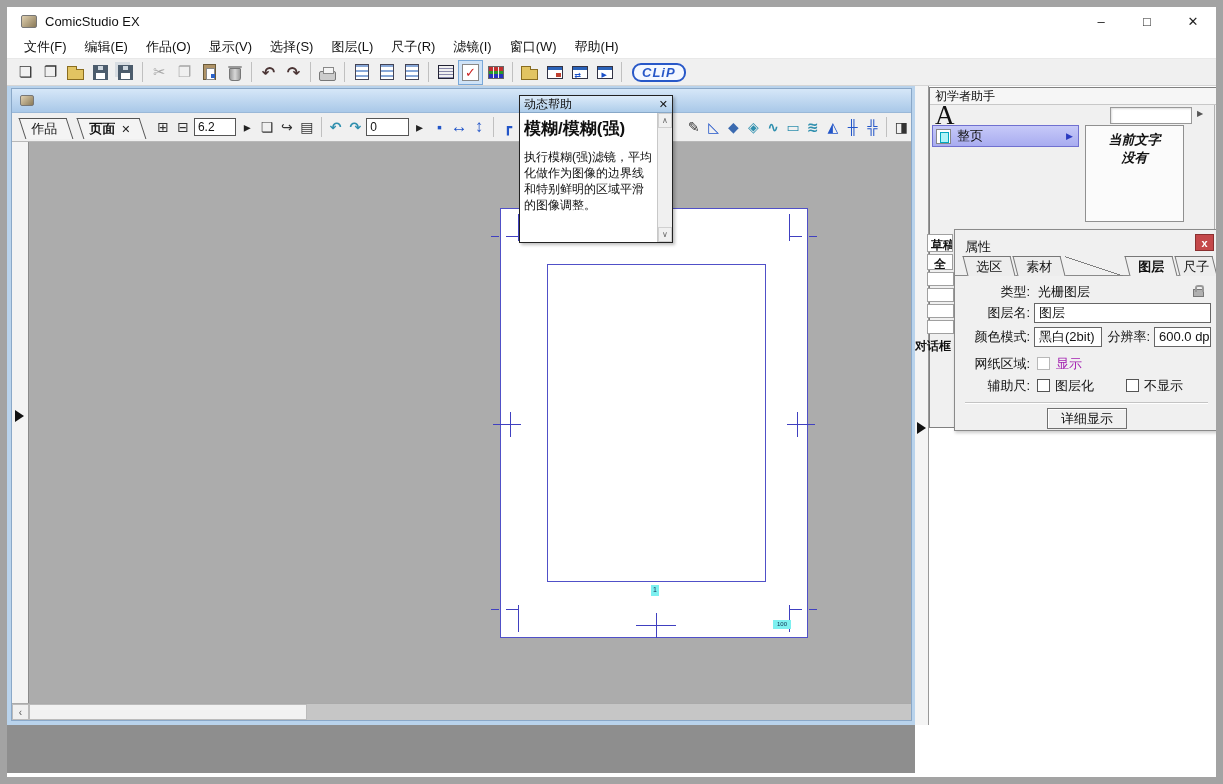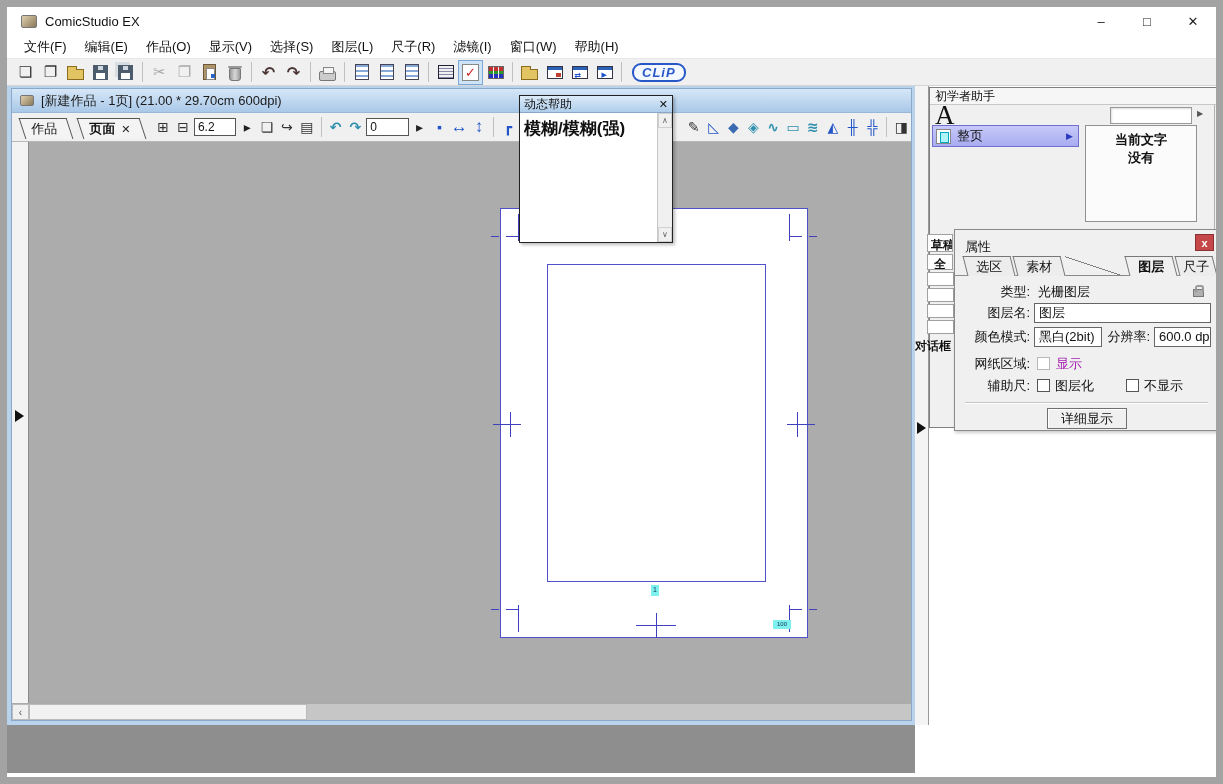--- a/index.html
+++ b/index.html
@@ -106,21 +106,21 @@
   .beginner { position:absolute; left:14px; top:1px; width:301px; height:341px; background:#f0f0f0; border:1px solid #808080; }
   .bg-title { height:17px; display:flex; align-items:center; padding:0 5px; font-size:12px; border-bottom:1px solid #c8c8c8; background:#f6f6f6; }
   .bg-close { margin-left:auto; font-weight:bold; font-size:11px; }
   .bg-A { position:absolute; left:5px; top:12px; font-family:"Liberation Serif","DejaVu Serif",serif; font-size:27px; }
   .bg-field { position:absolute; left:180px; top:19px; width:82px; height:17px; background:#fff; border:1px solid #999; box-shadow:inset 1px 1px 2px #ddd; }
   .bg-farrow { position:absolute; left:267px; top:21px; font-size:8px; color:#555; }
   .bg-row { position:absolute; left:2px; top:37px; width:147px; height:22px; background:linear-gradient(180deg,#c6c9f8,#a8acf0); border:1px solid #7070d0; display:flex; align-items:center; }
   .ic-pageitem { width:15px; height:15px; background:#fff; border:1px solid #888; margin:0 6px 0 3px; position:relative; }
   .ic-pageitem::before { content:""; position:absolute; left:3px; top:2px; width:7px; height:9px; background:#aef4f8; border:1px solid #00a8c0; }
   .bg-rowarrow { margin-left:auto; margin-right:5px; font-size:9px; color:#2a3ac0; }
-  .bg-info { position:absolute; left:155px; top:37px; width:112px; height:97px; background:#fbfbfb; border:1px solid #909090; text-align:center; padding-top:5px; }
+  .bg-info { position:absolute; left:155px; top:37px; width:99px; height:97px; background:#fbfbfb; border:1px solid #909090; text-align:center; padding-top:5px;font-style:italic; }
   .bg-info .l1 { font-size:13px; font-weight:bold; }
   .bg-info .l2 { font-size:13px; font-weight:bold; }
   .bg-col { position:absolute; right:0; top:17px; bottom:0; width:15px; background:#f0f0f0; border-left:1px solid #b0b0b0; }
   .bg-ci { position:absolute; left:0; width:14px; height:16px; display:flex; align-items:center; justify-content:center; font-size:10px; }
   .bg-hr { position:absolute; left:1px; width:12px; height:1px; background:#bbb; }
   .ic-trash.tiny { transform:scale(.8); margin:0; }
 
   
   .frag { position:absolute; background:#fff; border:1px solid #a0a0a0; overflow:hidden; font-size:12px; }
   .frag-label { position:absolute; font-size:12px; overflow:hidden; white-space:nowrap;font-weight:bold; }
@@ -244,21 +244,20 @@
         <span class="ic-window wplay"></span>
       </span>
     <span class="vdiv"></span>
     <span class="cliplogo">CLiP</span>
   </div>
 
   <div class="mdi">
     <div class="docwin">
       <div class="doc-titlebar">
         <div class="docicon"></div>
-        <span class="doc-title">[新建作品 - 1页] (21.00 * 29.70cm 600dpi)</span>
       </div>
       <div class="doc-toolbar">
         <span class="dtab">
             <span class="tx">作品</span>
           </span>
         <span class="dtab active">
             <span class="tx">页面</span>
             <span class="tclose">✕</span>
           </span>
         <span class="dti c-dark">⊞</span>
@@ -332,20 +331,21 @@
     </div>
   </div>
 
   <div class="help-panel">
     <div class="hp-title">
       <span>动态帮助</span>
       <span class="hp-close">✕</span>
     </div>
     <div class="hp-body">
       <h3>模糊/模糊(强)</h3>
+      <p>执行模糊(强)滤镜，平均化做作为图像的边界线和特别鲜明的区域平滑的图像调整。</p>
     </div>
     <div class="hp-scroll">
       <div class="hp-sbtn" style="top:0">∧</div>
       <div class="hp-sbtn" style="bottom:0">∨</div>
     </div>
   </div>
 
   <div class="dock">
     <div class="dock-strip">
       <span class="expander"></span>

